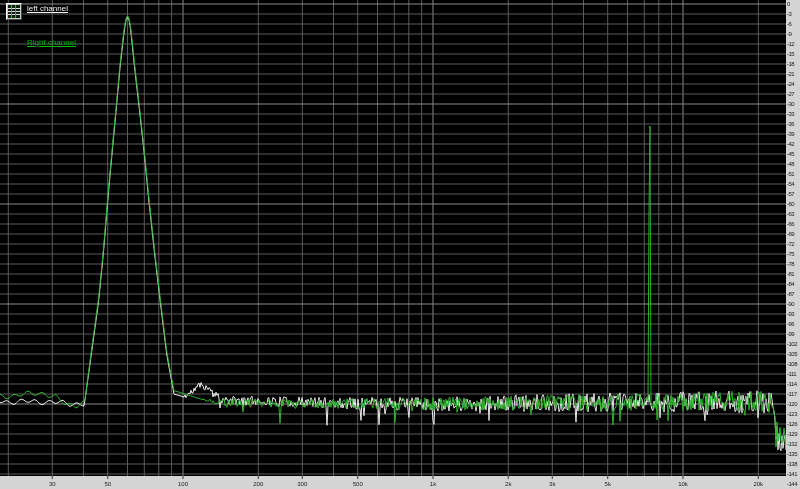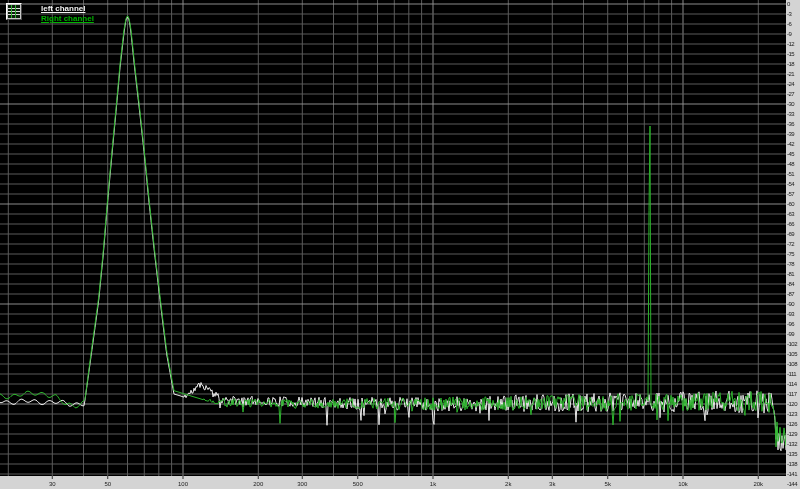--- a/index.html
+++ b/index.html
@@ -4,22 +4,22 @@
 <style>
   html,body{margin:0;padding:0;background:#000;}
   #app{position:relative;width:800px;height:489px;background:#000;overflow:hidden;
        font-family:"Liberation Sans", sans-serif;}
   #plot-svg{position:absolute;left:0;top:0;}
   .legend{position:absolute;left:0;top:0;width:150px;height:26px;}
   .legend-icon{position:absolute;left:6px;top:3px;width:16px;height:17px;padding:1px;
       background:#c9c9c9;border:1px solid;border-color:#ffffff #4a4a4a #4a4a4a #ffffff;
       box-sizing:border-box;cursor:pointer;display:block;}
   .legend-icon svg{display:block;}
-  .legend-label{position:absolute;left:41px;font-size:8px;line-height:9px;
-      text-decoration:underline;letter-spacing:0px;white-space:nowrap;cursor:pointer;font-weight:bold;}
+  .legend-label{position:absolute;left:27px;font-size:8px;line-height:9px;
+      text-decoration:underline;letter-spacing:0px;white-space:nowrap;cursor:pointer;}
   .legend-label.row1{top:4px;}
   .legend-label.row2{top:14px;}
   text{font-family:"Liberation Sans", sans-serif;}
 </style>
 </head>
 <body>
 
 <div id="app">
 
   <svg id="plot-svg" width="800" height="489">
@@ -190,16 +190,16 @@
 
   <div class="legend">
     <button class="legend-icon">
       <svg width="12" height="13" viewBox="0 0 12 13">
         <rect x="0" y="0" width="12" height="13" fill="#0c1e0c"></rect>
         <path d="M0 3.5H12 M0 6.5H12 M0 9.5H12" stroke="#dddddd" stroke-width="1"></path>
         <path d="M3.5 0V13 M7.5 0V13" stroke="#2fae2f" stroke-width="1"></path>
       </svg>
     </button>
     <span class="legend-label row1" style="color: rgb(242, 242, 242);">left channel</span>
-    <span class="legend-label row2" style="color: rgb(0, 180, 0);">Right channel</span>
+    <span class="legend-label row2" style="color: rgb(0, 180, 0); margin-top: 24px;">Right channel</span>
   </div>
 
 </div>
 
 </body></html>

